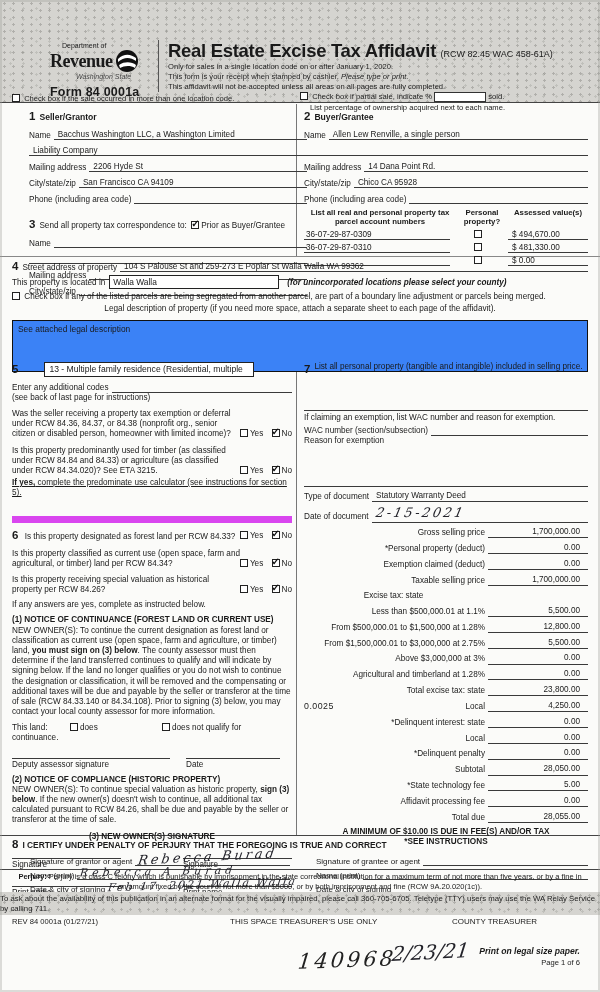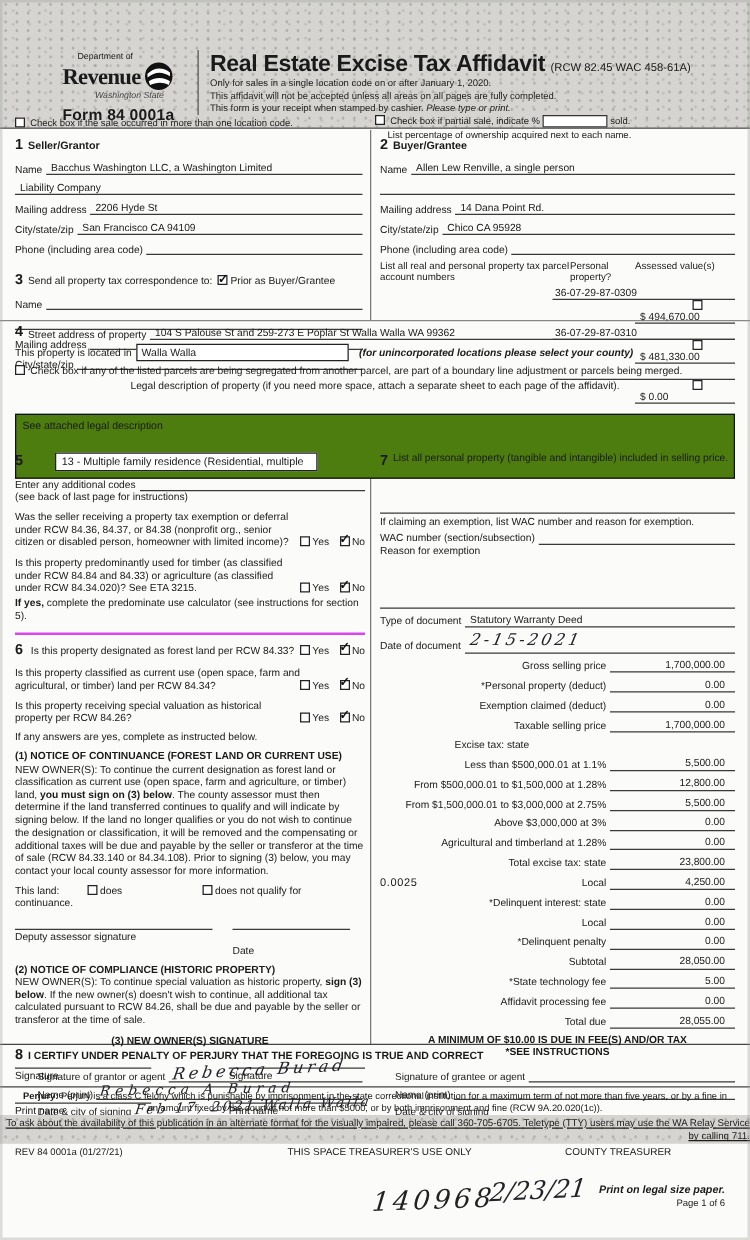--- a/index.html
+++ b/index.html
@@ -49,59 +49,59 @@
   .flbl { white-space:nowrap; padding-right:3px; }
   .fval { flex:1; border-bottom:1px solid #3a3a3a; padding:0 0 0 4px; font-size:8.2px; min-height:10px; }
   .blankline { flex:1; border-bottom:1px solid #3a3a3a; min-height:10px; }
 
   .col-div-1 { position:absolute; left:296px; top:104px; width:1px; height:152px; background:#777; }
   .col-div-2 { position:absolute; left:296px; top:362px; width:1px; height:474px; background:#777; }
   .rule-sec4 { position:absolute; left:0; top:256px; width:600px; height:1px; background:#888; }
   .rule-sec8 { position:absolute; left:0; top:835px; width:600px; height:1px; background:#444; }
   .rule-perj { position:absolute; left:0; top:869px; width:600px; height:1px; background:#444; }
 
-  .secL { position:absolute; left:12px; top:106px; width:278px; }
+  .secL { position:absolute; left:29px; top:106px; width:278px; }
   .secR { position:absolute; left:304px; top:106px; width:284px; }
 
   
   .ptable { margin-top:5px; font-size:7.8px; }
-  .phead { display:flex; font-weight:normal; text-align:left; line-height:1.15; }
+  .phead { display:flex; font-weight:bold; text-align:center; line-height:1.15; }
   .ph1 { width:152px; } .ph2 { width:52px; } .ph3 { width:80px; }
-  .prow { display:flex; align-items:flex-end; margin-top:3px;flex-direction:column; }
+  .prow { display:flex; margin-top:3px; }
   .pc1 { width:146px; border-bottom:1px solid #3a3a3a; font-size:8.2px; min-height:10px; padding-left:2px; }
   .pc2 { width:58px; text-align:center; }
   .pc3 { width:80px; border-bottom:1px solid #3a3a3a; font-size:8.2px; padding-left:4px; }
 
   
   .sec4 { position:absolute; left:12px; top:260px; width:576px; font-size:8.2px; }
   .s4row { display:flex; align-items:flex-end; }
   .located-row { margin-top:3px; display:flex; align-items:center; }
   .located-box { display:inline-block; border:1.2px solid #222; width:170px; padding:1px 3px; font-size:8.4px; margin-left:4px; background:#fff; }
   .located-note { font-weight:bold; font-style:italic; margin-left:8px; }
   .seg-row { margin-top:3px; }
   .legal-lbl { margin-top:3px;text-align:center; }
-  .legal-box { margin-top:18px; border:1.6px solid #111; height:52px; padding:3px 5px; font-size:8.4px; background:#4d7c0f; }
+  .legal-box { margin-top:7px; border:1.6px solid #111; height:52px; padding:3px 5px; font-size:8.4px; background:#3b82f6; }
 
   
   .sec56 { position:absolute; left:12px; top:362px; width:280px; font-size:8.2px; line-height:1.24; }
   .code-row { display:flex; align-items:flex-start; }
   .code-box { border:1.2px solid #222; width:210px; padding:1px 0 1px 4px; font-size:8.6px; margin-left:22px; white-space:nowrap; overflow:hidden; background:#fff; }
   .addl-row { display:flex; align-items:flex-end; margin-top:6px; }
   .q { position:relative; margin-top:6px; padding-right:52px; }
   .q .yn { position:absolute; right:0; bottom:0; }
-  .note-ul { border-bottom:2px solid #d946ef; padding-bottom:8px; margin-top:2px; }
+  .note-ul { border-bottom:7px solid #d946ef; padding-bottom:18px; margin-top:2px;text-decoration:underline; }
   .sec6-head { position:relative; margin-top:5px; padding-right:52px; }
   .sec6-head .yn { position:absolute; right:0; top:3px; }
   .bold { font-weight:bold; }
   .notice-title { font-weight:bold; margin-top:5px; }
   .land-row { display:flex; margin-top:6px; }
   .land-c1 { width:58px; } .land-c2 { width:92px; } .land-c3 { flex:1; }
   .dep-row { display:flex; margin-top:14px; }
   .dep1 { width:158px; border-top:1px solid #3a3a3a; padding-top:1px; }
-  .dep2 { width:94px; border-top:1px solid #3a3a3a; padding-top:12px; margin-left:16px; }
+  .dep2 { width:94px; border-top:1px solid #3a3a3a; padding-top:1px; margin-left:16px; }
   .owner-sig-title { font-weight:bold; text-align:center; margin-top:6px; }
   .sigpair { display:flex; margin-top:16px;gap:44px; }
   .sigpair > div { width:128px; border-top:1px solid #3a3a3a; padding-top:1px; }
   .sigpair > div + div { margin-left:18px; }
 
   
   .sec7 { position:absolute; left:304px; top:362px; width:284px; font-size:8.2px; line-height:1.25; }
   .hr { border-bottom:1px solid #3a3a3a; }
   .exem-hr { margin-top:34px; }
   .doc-hr { margin-top:40px; }
@@ -125,21 +125,21 @@
   .hw { font-family:"DejaVu Serif", serif; font-style:italic; color:#23232a; }
   .sig-scrawl { position:absolute; left:108px; top:-7px; font-size:13px; letter-spacing:3px;
     transform:rotate(-3deg) skewX(-12deg); white-space:nowrap; }
   .hw-name { position:absolute; left:50px; top:-5px; font-size:11px; letter-spacing:4px; transform:rotate(-1deg) skewX(-8deg); white-space:nowrap; }
   .hw-date { position:absolute; left:78px; top:-6px; font-size:11px; letter-spacing:2px; transform:rotate(-2deg) skewX(-10deg); white-space:nowrap; }
   .hw-docdate { font-size:13px; letter-spacing:2.5px; transform:skewX(-12deg); display:inline-block; }
 
   
   .perjury { position:absolute; left:14px; top:872px; width:572px; font-size:7.5px; line-height:1.28; text-align:center; }
   .access-band { position:absolute; left:0; top:892px; width:600px; height:23px; font-size:7.8px;
-    text-align:right; line-height:1.3; padding-top:2px; color:#1c1c1c;text-decoration:underline; }
+    text-align:left; line-height:1.3; padding-top:2px; color:#1c1c1c; }
   .footrow { position:absolute; left:12px; top:917px; width:576px; font-size:7.6px; }
   .foot-rev { position:absolute; left:0; top:0; }
   .foot-mid { position:absolute; left:218px; top:0; font-size:8px; }
   .foot-right { position:absolute; left:440px; top:0; font-size:8px; }
   .stamp-num { position:absolute; left:298px; top:948px; font-size:21px; }
   .stamp-date { position:absolute; left:392px; top:940px; font-size:20px; transform:rotate(-3deg) skewX(-10deg); }
   .stamp-num { font-family:"DejaVu Serif", serif; font-style:italic; transform:rotate(-2deg) skewX(-8deg); letter-spacing:3px; color:#222; }
   .print-note { position:absolute; left:420px; top:946px; width:160px; text-align:right; font-size:8.6px; font-weight:bold; font-style:italic; }
   .page-note { position:absolute; left:420px; top:958px; width:160px; text-align:right; font-size:7.6px; }
 </style>
@@ -163,22 +163,22 @@
       <div class="state-line">Washington State</div>
       <div class="form-num">Form 84 0001a</div>
     </div>
     <div class="hdr-divider"></div>
     <div class="title-col">
       <div>
         <span class="form-title">Real Estate Excise Tax Affidavit</span>
         <span class="title-ref">(RCW 82.45 WAC 458-61A)</span>
       </div>
       <div class="hdr-note">Only for sales in a single location code on or after January 1, 2020.</div>
+      <div class="hdr-note"><span>This form is your receipt when stamped by cashier. </span><i>Please type or print.</i></div>
       <div class="hdr-note">This affidavit will not be accepted unless all areas on all pages are fully completed.</div>
-      <div class="hdr-note"><span>This form is your receipt when stamped by cashier. </span><i>Please type or print.</i></div>
     </div>
   </div>
 
   <div class="chkrow">
     <div class="chk-left">
       <span class="cb"></span>
       <span>Check box if the sale occurred in more than one location code.</span>
     </div>
     <div class="chk-right">
       <div>

